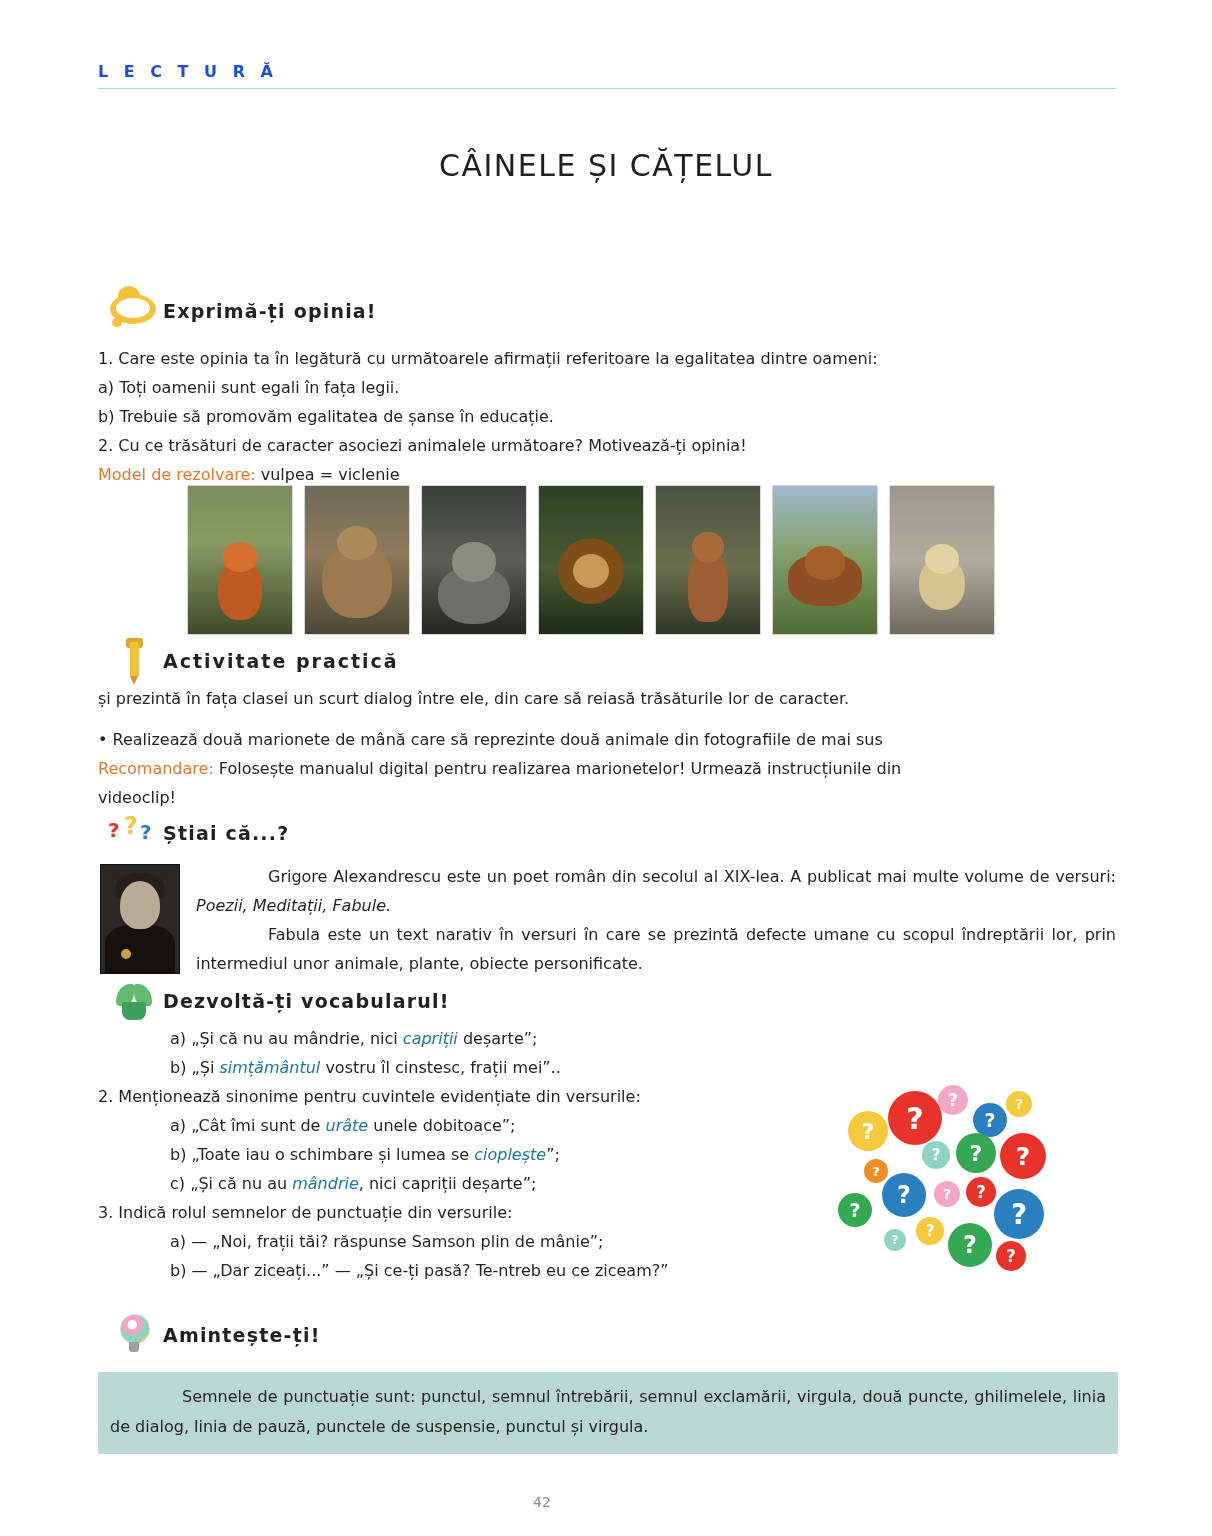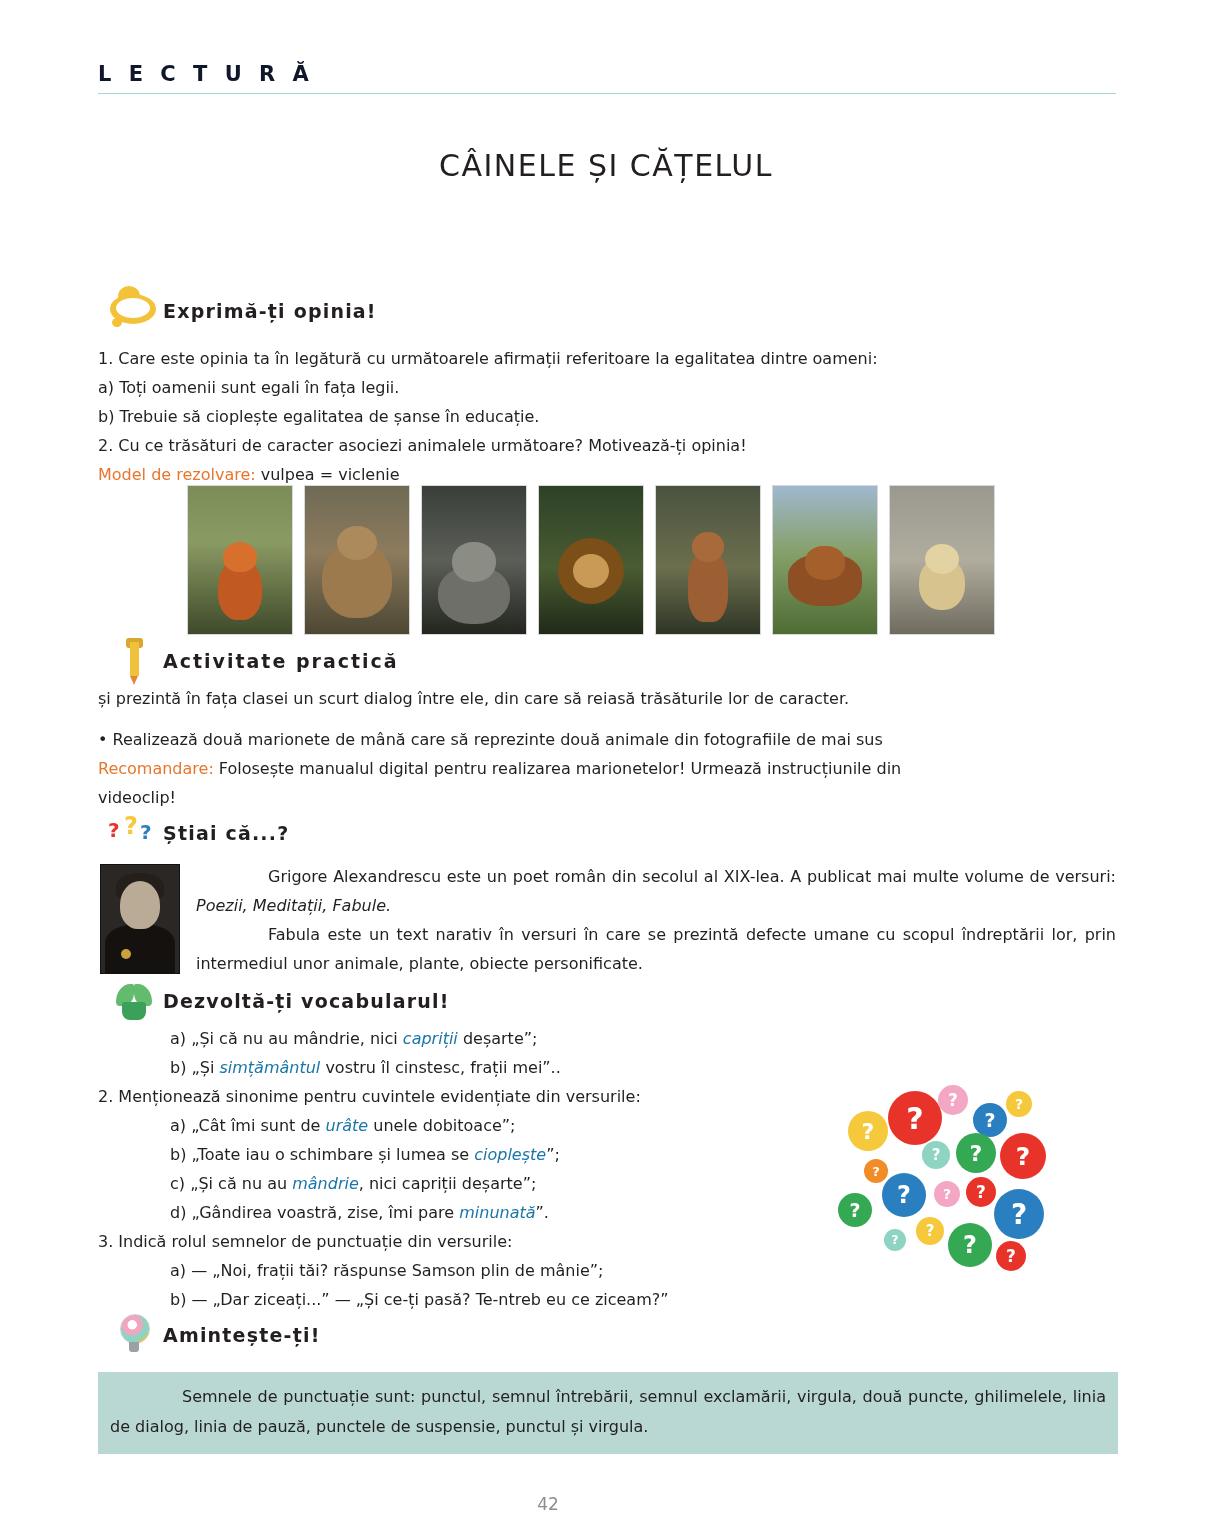--- a/index.html
+++ b/index.html
@@ -23,23 +23,23 @@
   }
 
   
   .header {
     position: absolute;
     left: 98px;
     top: 62px;
     width: 1018px;
   }
   .header-label {
-    font-size: 21px;
+    font-size: 16px;
     letter-spacing: 5px;
-    color: #0f172a;
+    color: #1d4ed8;
     font-weight: 600;
   }
   .header-rule {
     margin-top: 7px;
     border-bottom: 1.5px solid #9fd8d2;
     width: 1018px;
   }
 
   
   .doc-title {
@@ -249,23 +249,22 @@
   }
   .highlight .para { line-height: 30px; }
 
   
   .page-number {
     position: absolute;
     left: 0;
     top: 1494px;
     width: 1084px;
     text-align: center;
-    font-size: 17px;
+    font-size: 14px;
     color: #8d8d8d;
-    margin-left: 6px;
   }
 
   
   .ic-cloud {
     position: absolute; left: 4px; top: 6px;
     width: 46px; height: 30px;
     background: #f3c239; border-radius: 50%;
   }
   .ic-cloud:before {
     content: ""; position: absolute; left: 8px; top: -8px;
@@ -346,21 +345,21 @@
   <div class="block" style="left:98px; top:288px; width:1020px;">
     <div class="icon-head" style="margin-left:8px;">
       <div class="icon-box">
         <div class="ic-cloud"></div>
         <div class="ic-cloud-inner"></div>
       </div>
       <div class="lbl">Exprimă-ți opinia!</div>
     </div>
     <div class="para" style="margin-top:10px;">1. Care este opinia ta în legătură cu următoarele afirmații referitoare la egalitatea dintre oameni:</div>
     <div class="para">a) Toți oamenii sunt egali în fața legii.</div>
-    <div class="para">b) Trebuie să cioplește egalitatea de șanse în educație.</div>
+    <div class="para">b) Trebuie să promovăm egalitatea de șanse în educație.</div>
     <div class="para">2. Cu ce trăsături de caracter asociezi animalele următoare? Motivează-ți opinia!</div>
     <div class="para">
       <span class="orange">Model de rezolvare:</span><span> vulpea = viclenie</span>
     </div>
   </div>
 
   <div class="photos">
     <div class="photo ph-fox">
       <div class="animal fox-body"></div>
         <div class="animal fox-head"></div>
@@ -454,23 +453,20 @@
 
     <div class="para">2. Menționează sinonime pentru cuvintele evidențiate din versurile:</div>
     <div class="para indent">
       <span>a) „Cât îmi sunt de </span><span class="blue-ital">urâte</span><span> unele dobitoace”;</span>
     </div>
     <div class="para indent">
       <span>b) „Toate iau o schimbare și lumea se </span><span class="blue-ital">cioplește</span><span>”;</span>
     </div>
     <div class="para indent">
       <span>c) „Și că nu au </span><span class="blue-ital">mândrie</span><span>, nici capriții deșarte”;</span>
-    </div>
-    <div class="para indent">
-      <span>d) „Gândirea voastră, zise, îmi pare </span><span class="blue-ital">minunată</span><span>”.</span>
     </div>
 
     <div class="para">3. Indică rolul semnelor de punctuație din versurile:</div>
     <div class="para indent">a) — „Noi, frații tăi? răspunse Samson plin de mânie”;</div>
     <div class="para indent">b) — „Dar ziceați...” — „Și ce-ți pasă? Te-ntreb eu ce ziceam?”</div>
   </div>
 
   <div class="bubbles" id="bubble-cluster">
       <div class="bub" style="left: 50px; top: 10px; width: 54px; height: 54px; background: rgb(232, 51, 42); font-size: 30px;">?</div>
       <div class="bub" style="left: 10px; top: 30px; width: 40px; height: 40px; background: rgb(246, 200, 60); font-size: 22px;">?</div>

